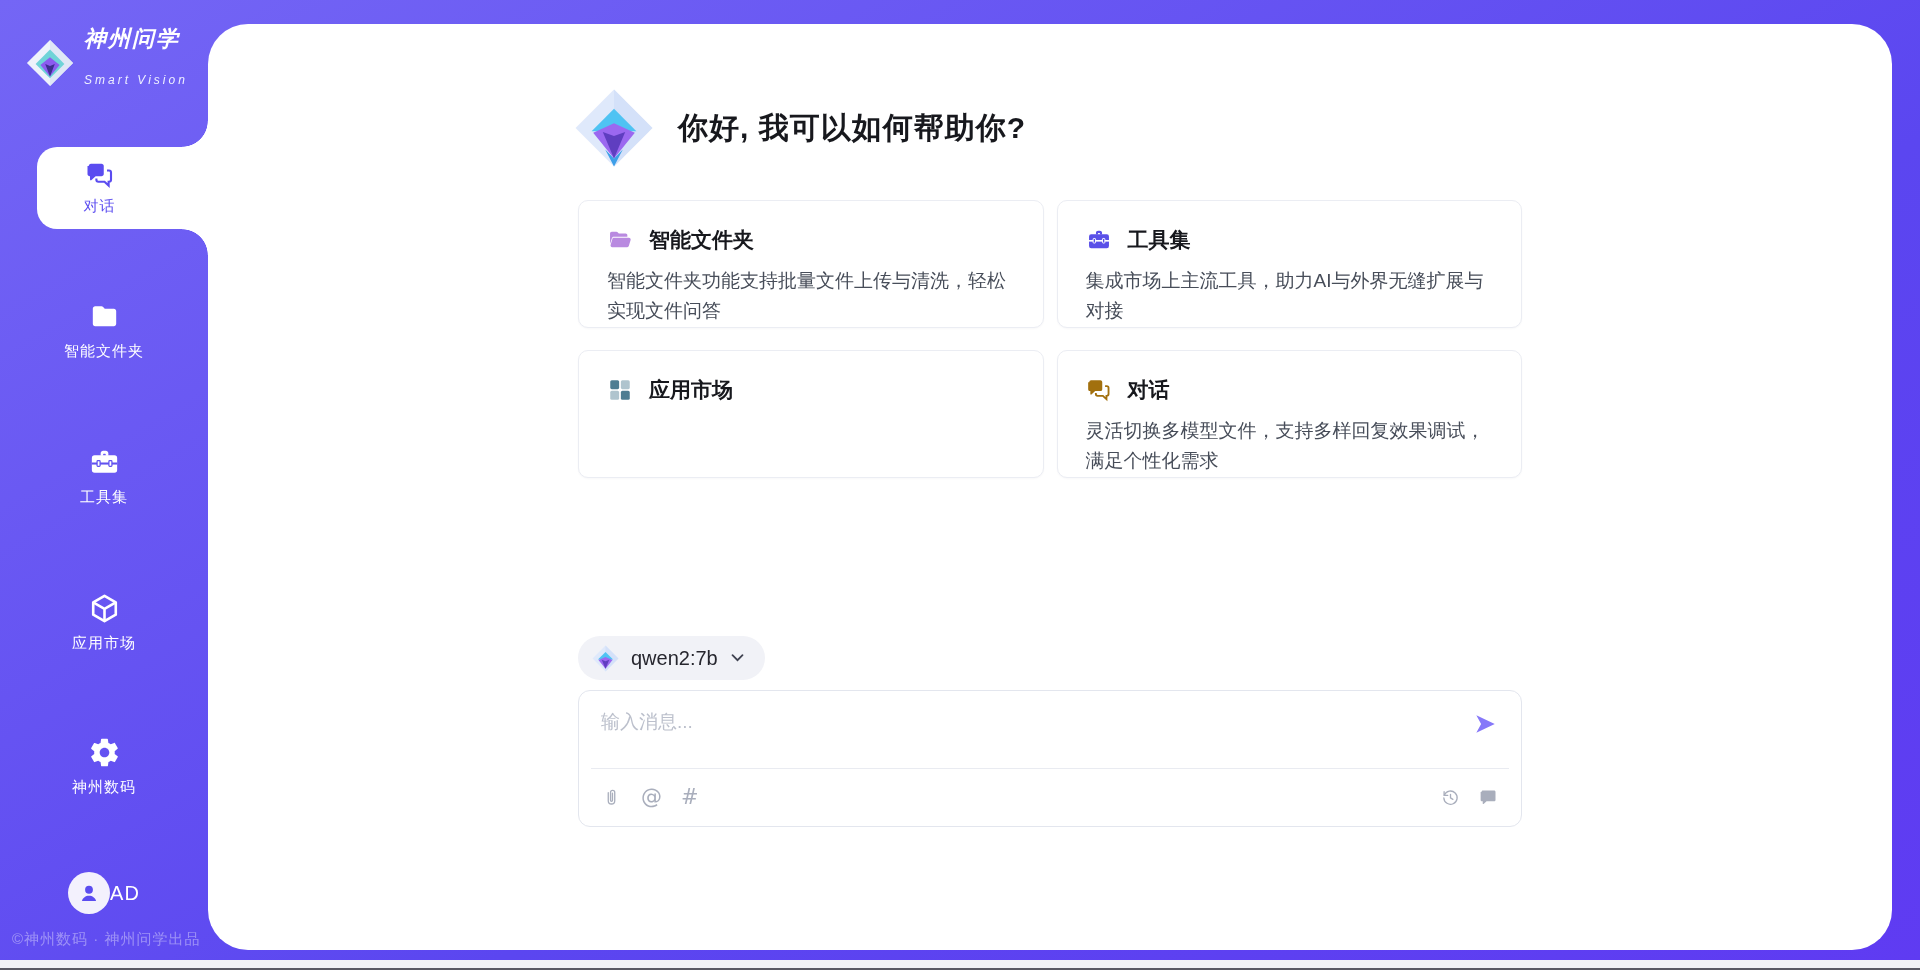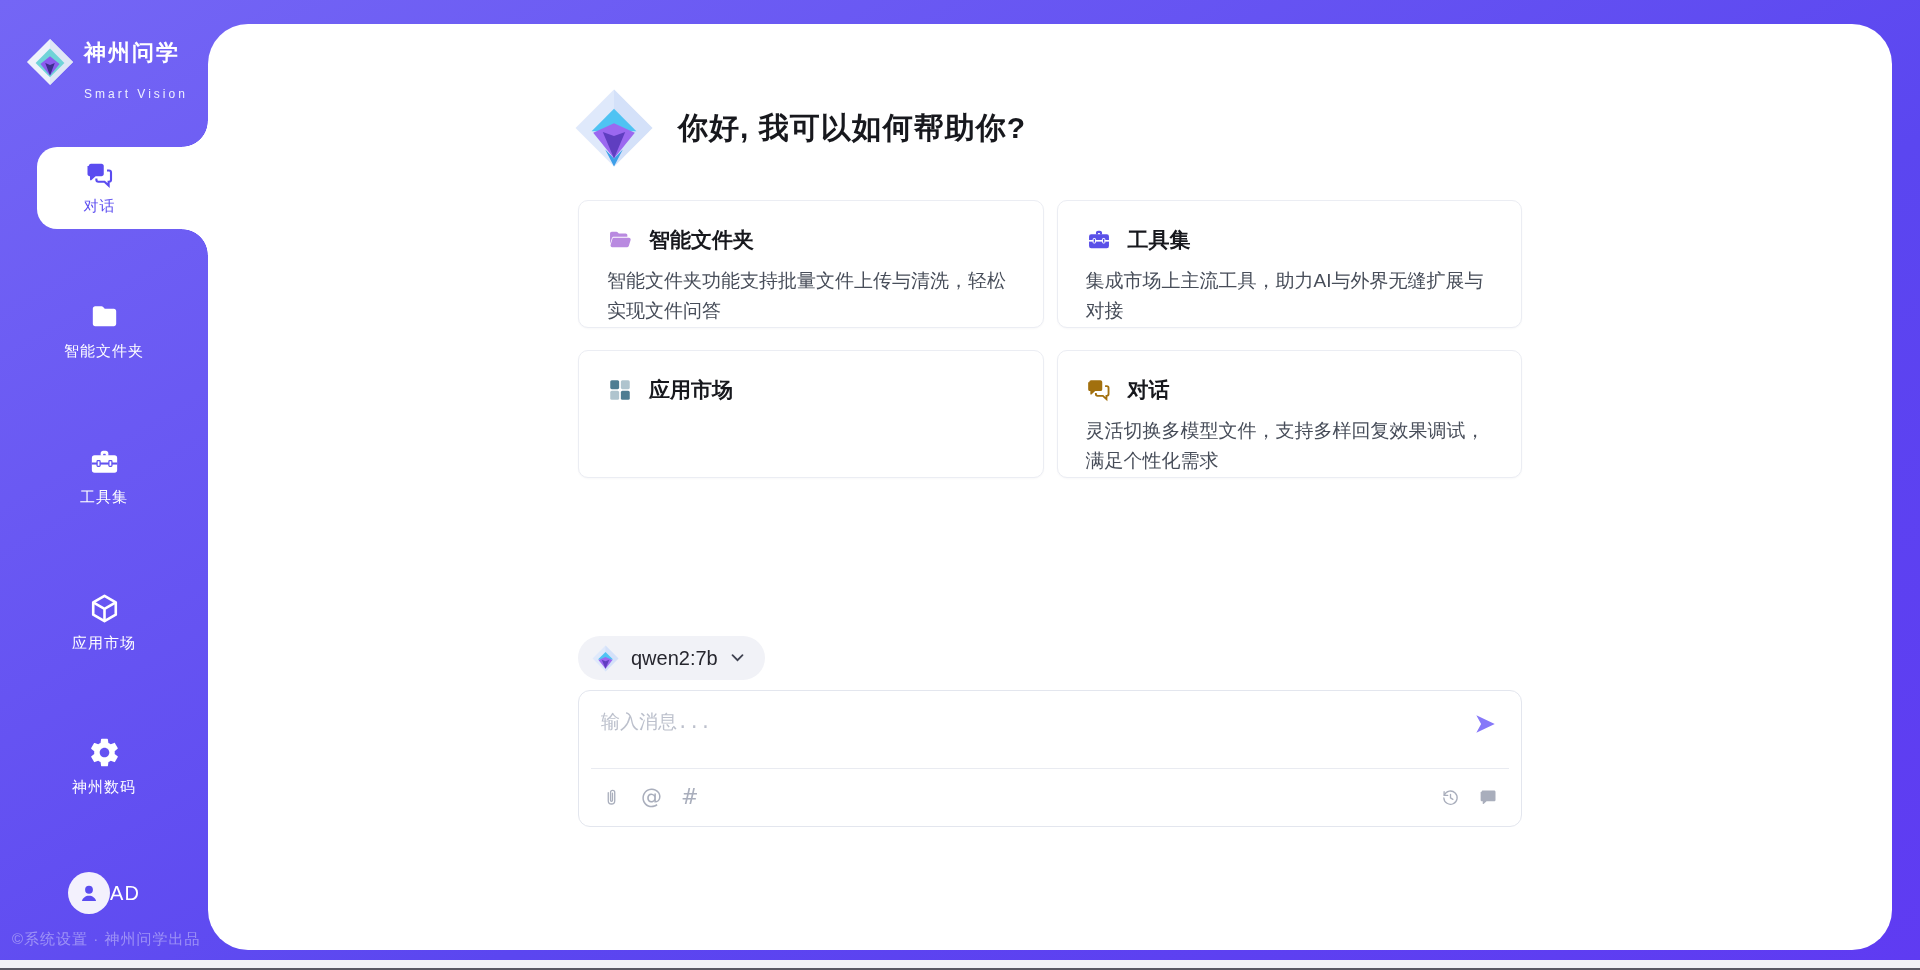--- a/index.html
+++ b/index.html
@@ -9,21 +9,21 @@
     background: linear-gradient(150deg, var(--sidebar-top,#7466f5) 0%, var(--sidebar-bottom,#5b46f0) 60%, #5f3bf2 100%);
     position: relative;
   }
 
   
   .bottom-strip { position:absolute; left:0; right:0; bottom:2px; height:8px; background:#f2f3f6; z-index:5; }
   .bottom-edge  { position:absolute; left:0; right:0; bottom:0; height:2px; background:#5a5a64; z-index:6; }
 
   
   .sidebar { position:absolute; left:0; top:0; width:208px; height:100%; z-index:2; }
-  .brand { position:absolute; top:38px; left:26px; display:flex; align-items:flex-start; gap:10px; }
+  .brand { position:absolute; top:24px; left:26px; display:flex; align-items:flex-end; gap:10px;font-style:italic; }
   .brand svg { width:48px; height:48px; }
   .brand-name { color:#fff; font-size:22px; font-weight:700; letter-spacing:2px; }
   .brand-sub  { color:#eef0ff; font-size:12px; letter-spacing:3px; margin-top:19px; }
 
   .nav-item { position:absolute; left:0; width:208px; display:flex; flex-direction:column; align-items:center; gap:9px; color:#fff; cursor:pointer; }
   .nav-item svg { width:33px; height:33px; --slot: #6051f0; }
   .nav-label { font-size:15px; letter-spacing:1px; }
 
   .tab { position:absolute; left:37px; top:147px; width:171px; height:82px; background:#fff;
          border-radius:20px 0 0 20px; display:flex; flex-direction:column; align-items:center; justify-content:center;
@@ -67,21 +67,21 @@
   .icon-chat-card   { color:var(--chat-card-icon,#a2700e); }
 
   .model-pill { margin-top:158px; display:inline-flex; align-items:center; gap:12px; height:44px;
                 padding:0 20px 0 14px; border-radius:22px; background:var(--pill-bg,#f1f2f7); cursor:pointer; }
   .model-pill svg.mini { width:27px; height:27px; }
   .model-name { font-size:20px; color:#26262e; }
   .chev { width:15px; height:10px; }
 
   .composer { margin-top:10px; width:944px; height:137px; border:1.5px solid #e3e6ee; border-radius:12px; position:relative; background:#fff; }
   .composer textarea { position:absolute; left:0; top:0; width:100%; height:74px; border:none; outline:none; resize:none;
-                       padding:18px 70px 0 22px; font-size:19px; font-family:Liberation Mono, monospace; color:#a16207; background:transparent; }
+                       padding:18px 70px 0 22px; font-size:19px; font-family:Liberation Sans, sans-serif; color:#a16207; background:transparent; }
   .composer textarea::placeholder { color:var(--placeholder,#bcc0cc); }
   .send-btn { position:absolute; right:22px; top:20px; width:28px; height:28px; border:none; background:none; cursor:pointer; color:var(--send,#8678f9); }
   .send-btn svg { width:26px; height:26px; }
   .composer-divider { position:absolute; left:12px; right:12px; top:77px; height:1px; background:#e9ebf1; }
   .composer-tools { position:absolute; left:0; right:0; bottom:0; height:58px; display:flex; align-items:center; padding:0 22px; color:var(--muted-icon,#a9aebc); }
   .tool-btn { border:none; background:none; cursor:pointer; color:inherit; display:flex; align-items:center; margin-right:19px; padding:0; }
   .tool-btn svg { width:21px; height:21px; }
   .tool-glyph { font-size:21px; line-height:21px; color:inherit; font-family:"DejaVu Sans", sans-serif; }
   .tools-right { margin-left:auto; display:flex; align-items:center; gap:17px; }
   .tools-right .tool-btn { margin-right:0; }
@@ -149,21 +149,21 @@
   <div class="user-row">
     <div class="avatar">
       <svg viewBox="0 0 24 24">
         <circle cx="12" cy="9" r="3.6" fill="currentColor"></circle>
         <path fill="currentColor" d="M5.5 19.4c.7-3.1 3.4-4.9 6.5-4.9s5.8 1.8 6.5 4.9H5.5z"></path>
       </svg>
     </div>
     <span class="user-name">AD</span>
   </div>
 
-  <div class="copyright">©系统设置 · 神州问学出品</div>
+  <div class="copyright">©神州数码 · 神州问学出品</div>
 </aside>
 
 <main class="panel">
   <div class="content">
 
     <div class="greeting">
       <svg viewBox="0 0 100 100">
         <polygon points="50,2 98,50 50,98 2,50" fill="#dfe9fb"></polygon>
         <polygon points="50,2 98,50 50,98" fill="#d4e1f9"></polygon>
         <polygon points="50,26 78,54 22,54" fill="#4fc3f3"></polygon>

